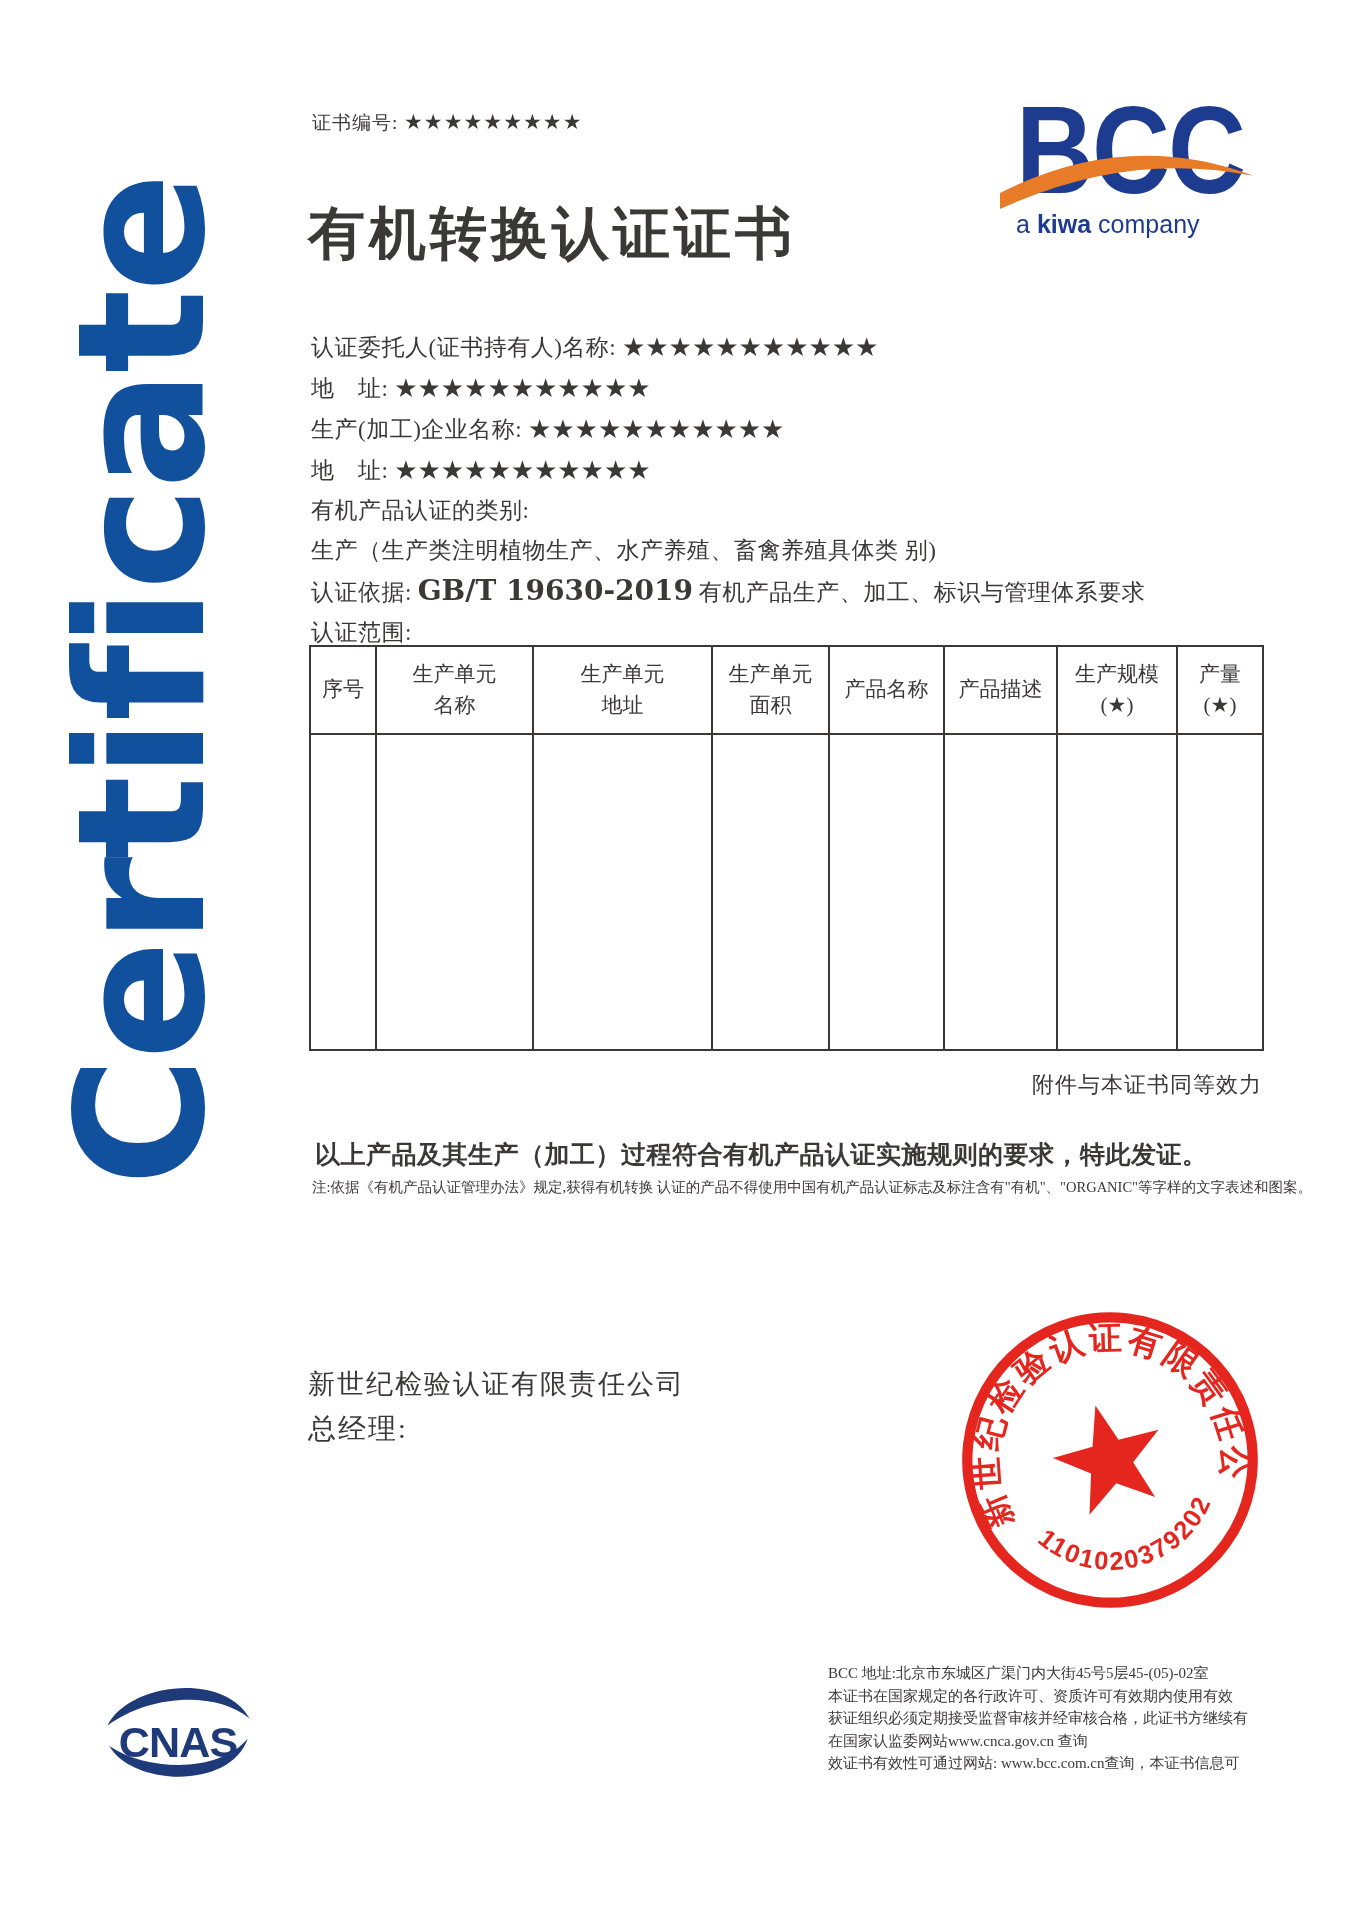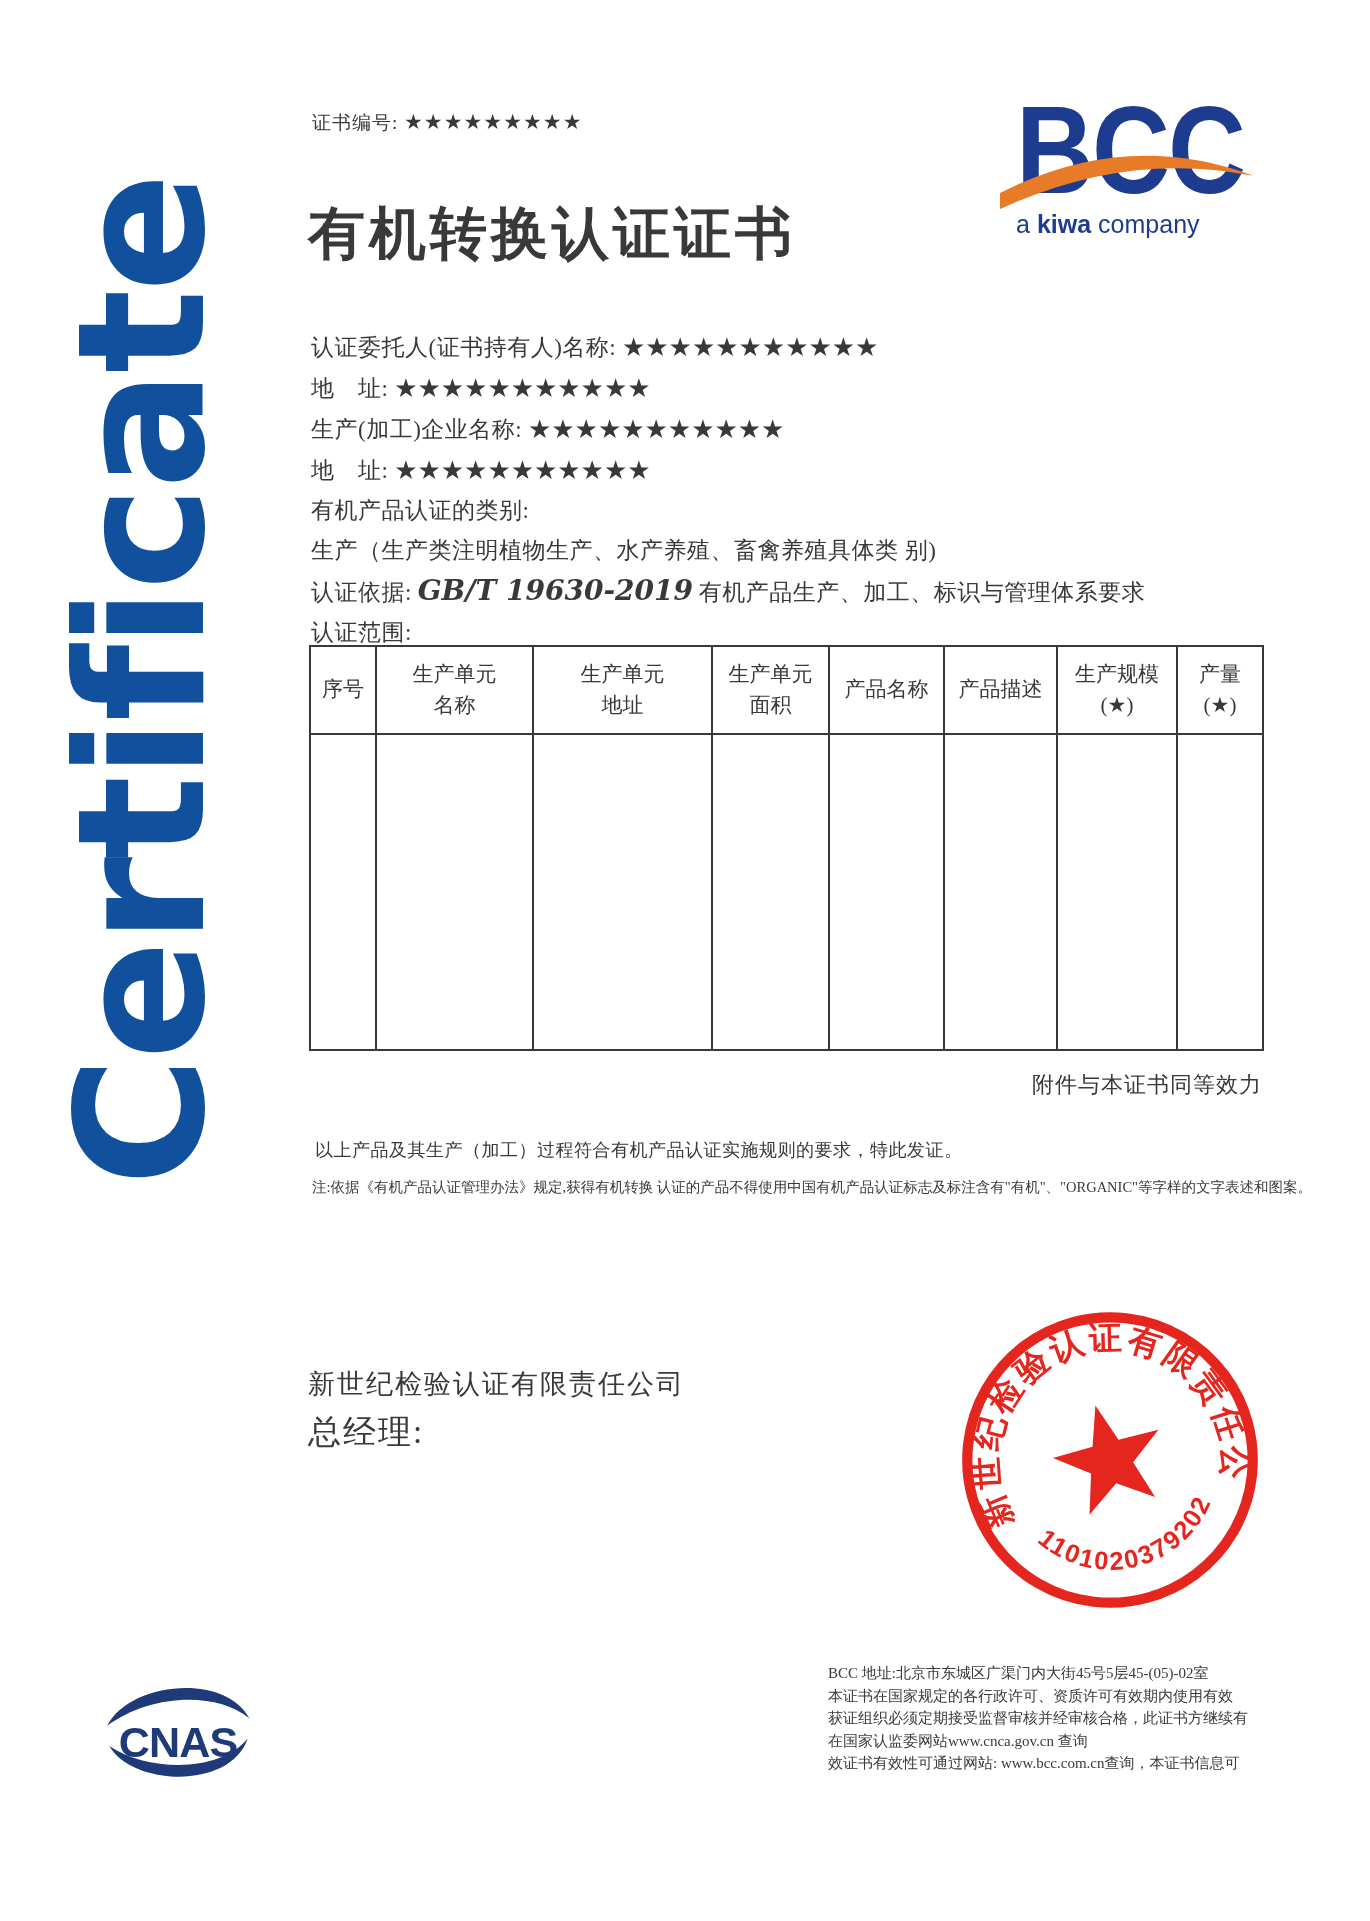--- a/index.html
+++ b/index.html
@@ -14,34 +14,34 @@
   .certno .stars{font-size:21px;letter-spacing:1px;}
   
   .bcc{position:absolute;left:1000px;top:92px;width:252px;height:152px;}
   
   .title{position:absolute;left:308px;top:196px;font-size:57px;letter-spacing:4px;
          font-family:"Liberation Sans",sans-serif;font-weight:600;}
   
   .fields{position:absolute;left:311px;top:327px;font-size:23px;line-height:40px;}
   .fields .stars{font-size:26px;letter-spacing:0px;position:relative;top:1px;}
   .fields .lbl{letter-spacing:0.5px;}
-  .basis-code{font-size:28px;font-weight:bold;letter-spacing:0px;font-family:"DejaVu Serif",serif;font-style:italic;}
+  .basis-code{font-size:28px;font-weight:bold;letter-spacing:0px;font-family:"DejaVu Serif",serif;}
   
   .cert-table{position:absolute;left:309px;top:645px;width:953px;border-collapse:collapse;table-layout:fixed;}
   .cert-table th,.cert-table td{border:2px solid #3b3838;font-weight:normal;font-size:21px;
          text-align:center;vertical-align:middle;white-space:pre-line;line-height:1.5;padding:4px 2px;}
   .cert-table thead tr{height:88px;}
   .cert-table tbody tr{height:316px;}
   .attach{position:absolute;left:762px;top:1070px;width:500px;text-align:right;font-size:22px;letter-spacing:1px;}
-  .statement{position:absolute;left:315px;top:1138px;font-size:18px;letter-spacing:0.5px;}
+  .statement{position:absolute;left:315px;top:1138px;font-size:25px;letter-spacing:0.5px;font-weight:bold;}
   .note{position:absolute;left:312px;top:1178px;width:1030px;font-size:14.5px;letter-spacing:0px;}
   .dates{position:absolute;left:316px;top:1256px;font-size:19px;line-height:23px;}
   .dates .stars{font-size:20px;}
   .company{position:absolute;left:308px;top:1366px;font-size:27px;letter-spacing:2px;}
-  .role{position:absolute;left:308px;top:1410px;font-size:33px;letter-spacing:2px;}
+  .role{position:absolute;left:308px;top:1410px;font-size:28px;letter-spacing:2px;}
   .seal{position:absolute;left:956px;top:1306px;width:308px;height:308px;}
   .cnas-logo{position:absolute;left:100px;top:1678px;width:156px;height:112px;}
   .cnas-text{position:absolute;left:285px;top:1686px;font-size:17px;line-height:28px;}
   .cnas-text .en{font-family:"Liberation Sans",sans-serif;font-weight:bold;font-size:15px;letter-spacing:1px;}
   .footer-right{position:absolute;left:828px;top:1662px;width:470px;font-size:15px;line-height:22.5px;}
 </style>
 </head>
 <body>
 
 <div class="page">

